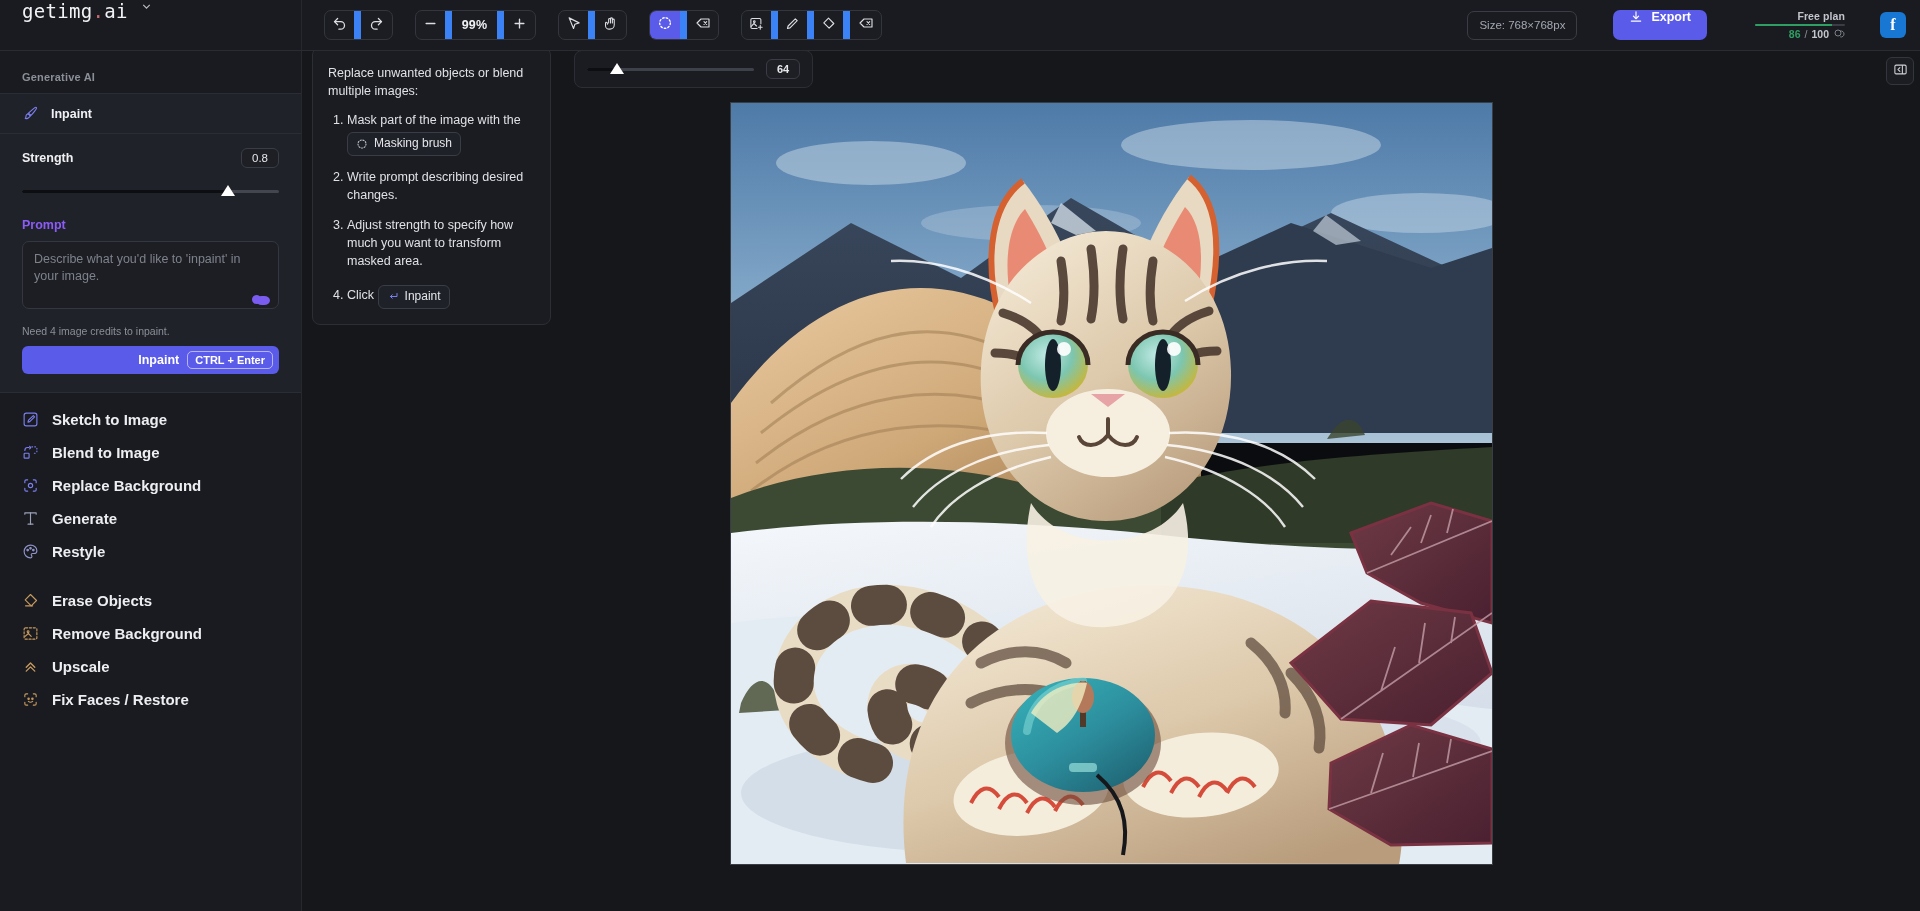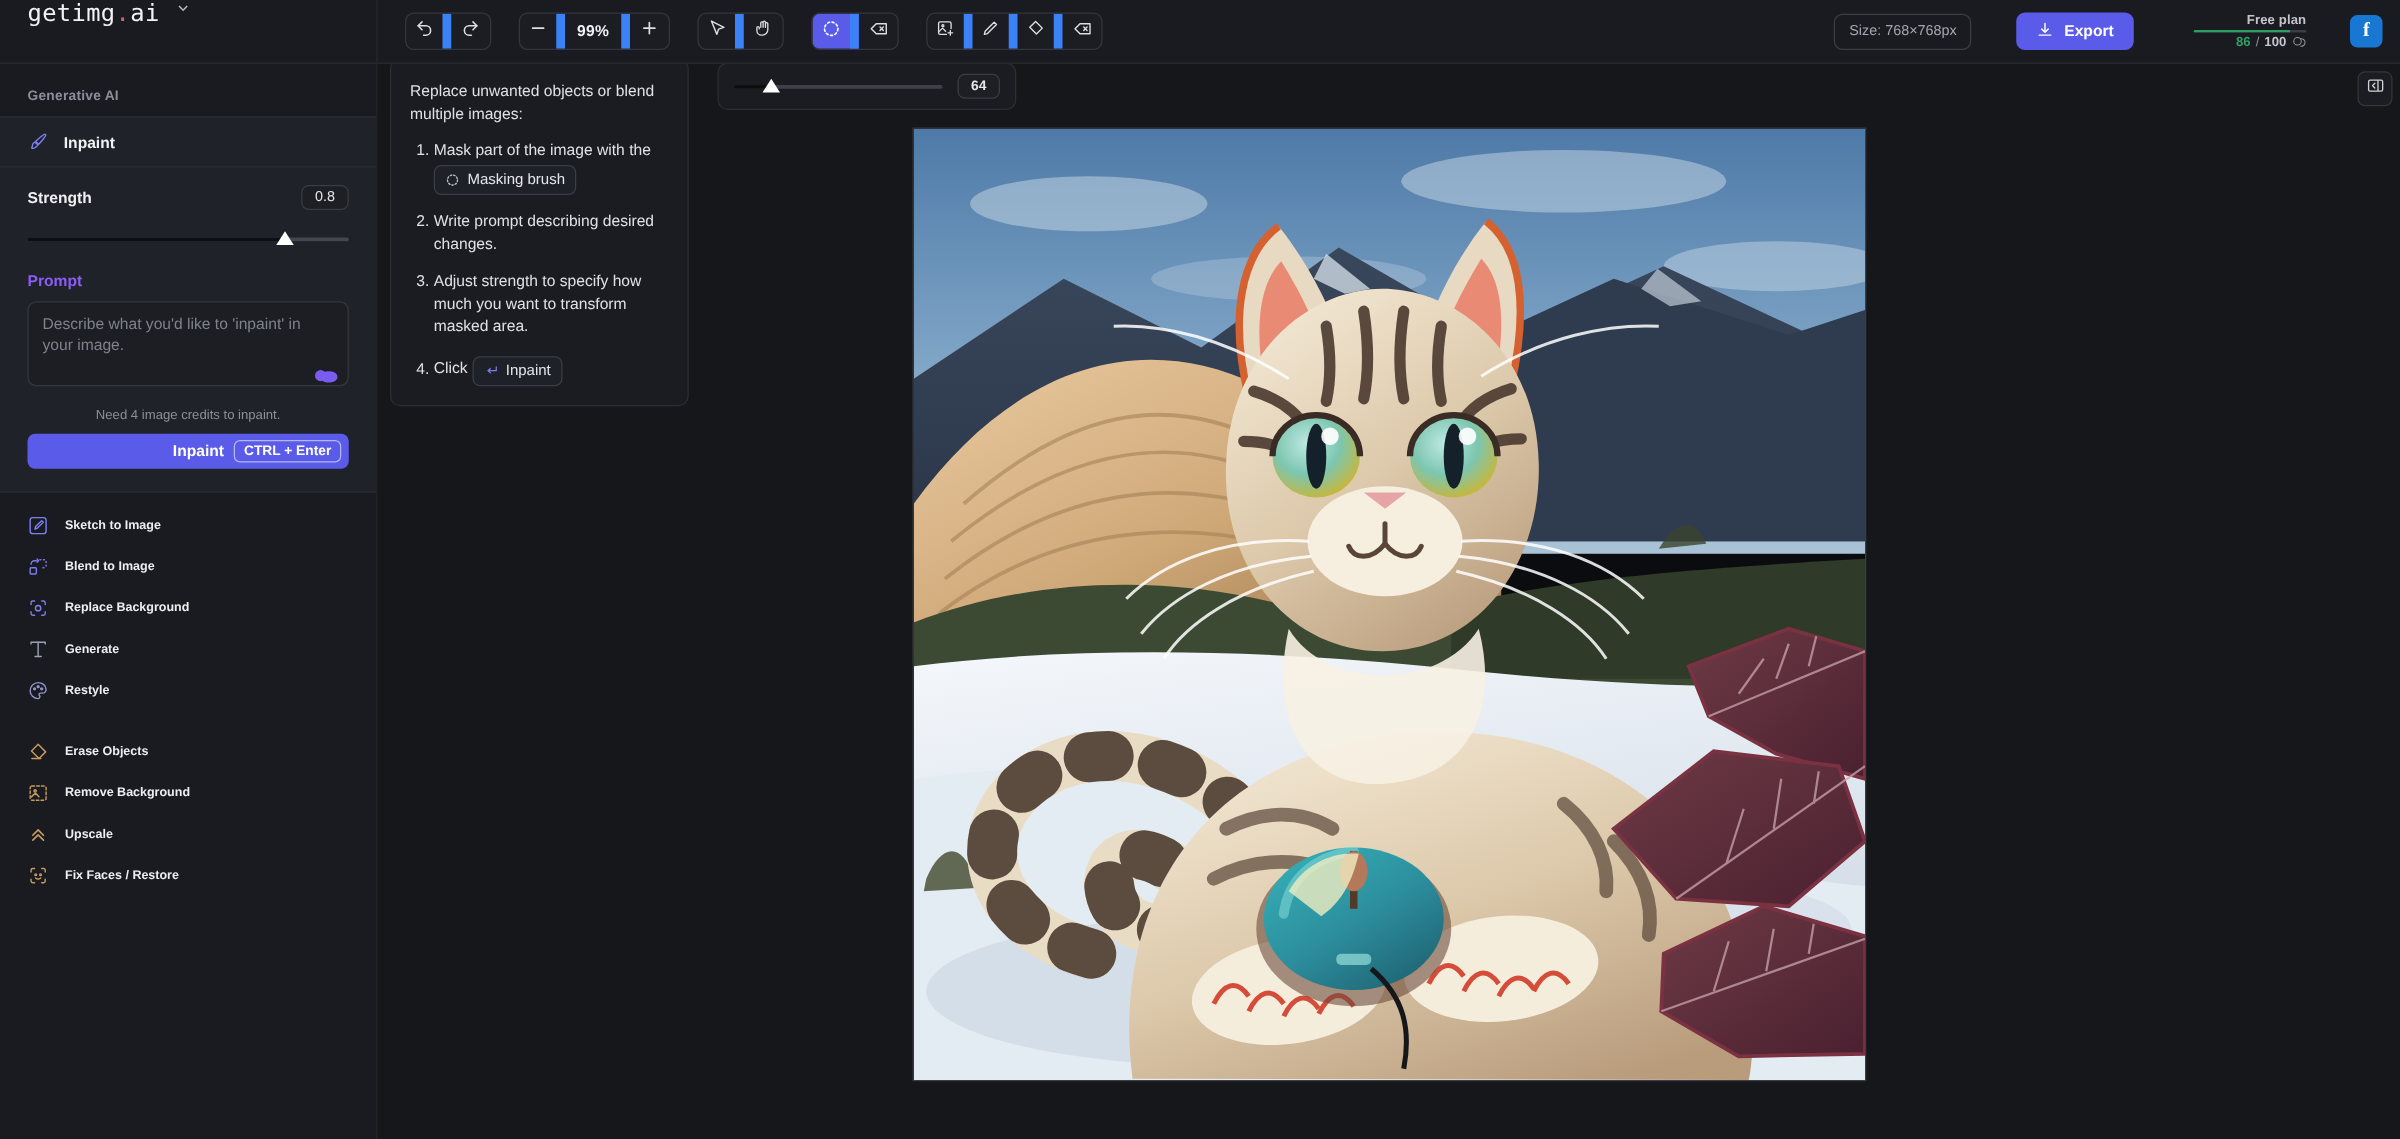--- a/index.html
+++ b/index.html
@@ -53,21 +53,21 @@
 
   .spacer { flex: 1; }
 
   .size-chip {
     border: 1px solid #3a3d45; border-radius: 7px; height: 29px;
     display: flex; align-items: center; padding: 0 11px;
     font-size: 11.5px; color: #a3a7b0; margin-right: 14px;
   }
   .export-btn {
     background: #5a5be8; border-radius: 7px; height: 30px;
-    display: flex; align-items: center; gap: 8px; padding: 0 16px;
+    display: flex; align-items: flex-start; gap: 8px; padding: 0 16px;
     font-size: 12.5px; font-weight: bold; color: #fff; cursor: pointer;
     margin-right: 26px;
   }
 
   .plan-box { width: 90px; margin-right: 13px; display: flex; flex-direction: column; align-items: flex-end; gap: 2px; }
   .plan-label { font-size: 10.5px; color: #c2c5cc; font-weight: bold; letter-spacing: .1px;}
   .plan-bar { width: 90px; height: 2px; background: #3a3d45; border-radius: 2px; overflow: hidden; }
   .plan-bar > i { display: block; height: 100%; background: #2f9e63; }
   .plan-credits { font-size: 10.5px; color: #8d9199; display: flex; align-items: center; gap: 4px; }
   .plan-credits .used { color: #2f9e63; font-weight: bold; }
@@ -128,38 +128,38 @@
   }
   .prompt-area::placeholder { color: #7e828b; }
   .credit-blob {
     position: absolute; right: 9px; bottom: 8px; width: 14px; height: 9px;
     background: #7b5cf0; border-radius: 50%/60%;
   }
   .credit-blob:after {
     content:""; position:absolute; left:-4px; top:-1px; width:9px; height:9px;
     background:#7b5cf0; border-radius:50%;
   }
-  .need-credits { font-size: 10.5px; color: #8b8f98; margin-top: 12px; text-align: center; }
+  .need-credits { font-size: 10.5px; color: #8b8f98; margin-top: 12px; }
   .action-btn {
     margin-top: 9px; height: 28px; width: 100%;
     background: #5a5be8; border-radius: 6px;
     display: flex; align-items: center; justify-content: flex-end; gap: 8px;
     padding: 0 6px 0 0; cursor: pointer;
   }
   .action-btn .txt { font-size: 12.5px; font-weight: bold; color: #fff; }
   .kbd {
     border: 1px solid rgba(255,255,255,.55); border-radius: 5px;
     font-size: 11px; font-weight: bold; color: #fff; padding: 2px 7px;
   }
 
   .nav-item {
     display: flex; align-items: center; gap: 13px;
     padding: 8px 22px; cursor: pointer;
   }
-  .nav-item .lab { font-size: 10px; font-weight: bold; color: #edeef1; }
+  .nav-item .lab { font-size: 15px; font-weight: bold; color: #edeef1; }
   .nav-ico { width: 17px; height: 17px; display: flex; align-items: center; justify-content: center; }
   .gap-block { height: 16px; }
 
   
   .canvas-area { flex: 1; position: relative; background: #16171b; overflow: hidden; }
 
   .help-card {
     position: absolute; left: 302px; top: 47px;
     width: 239px;
     background: #1b1c21; border: 1px solid #2c2e36; border-radius: 8px;

